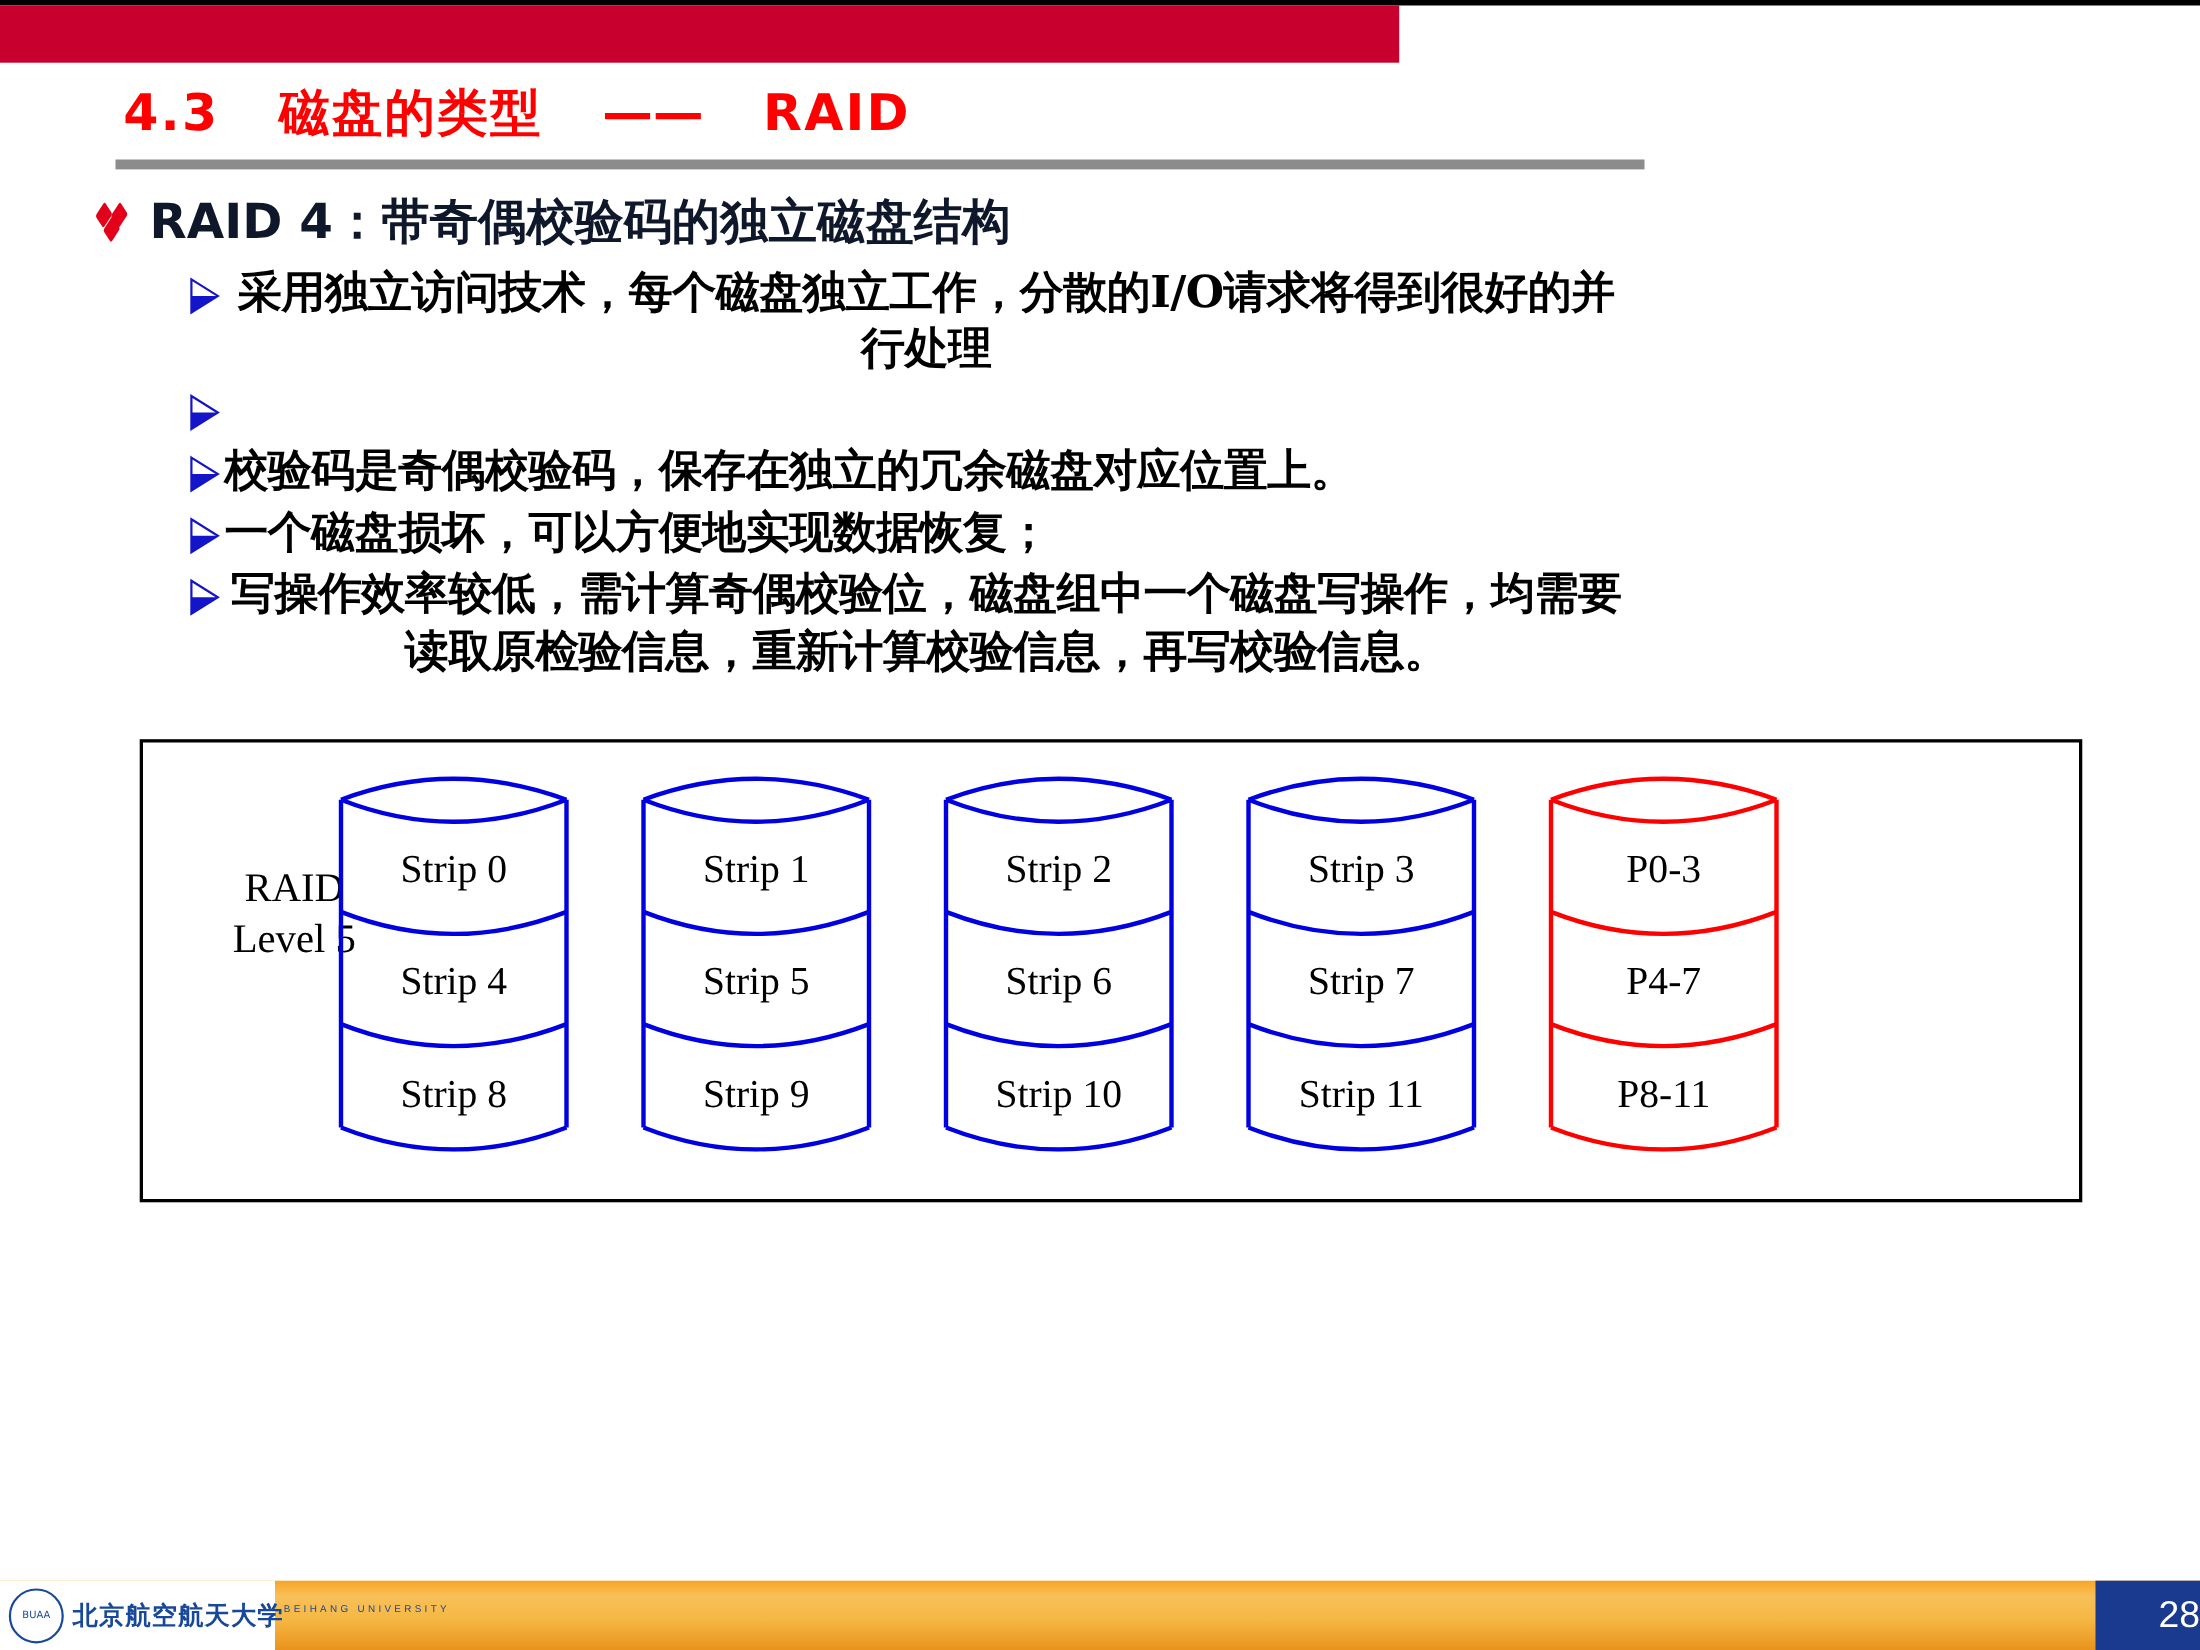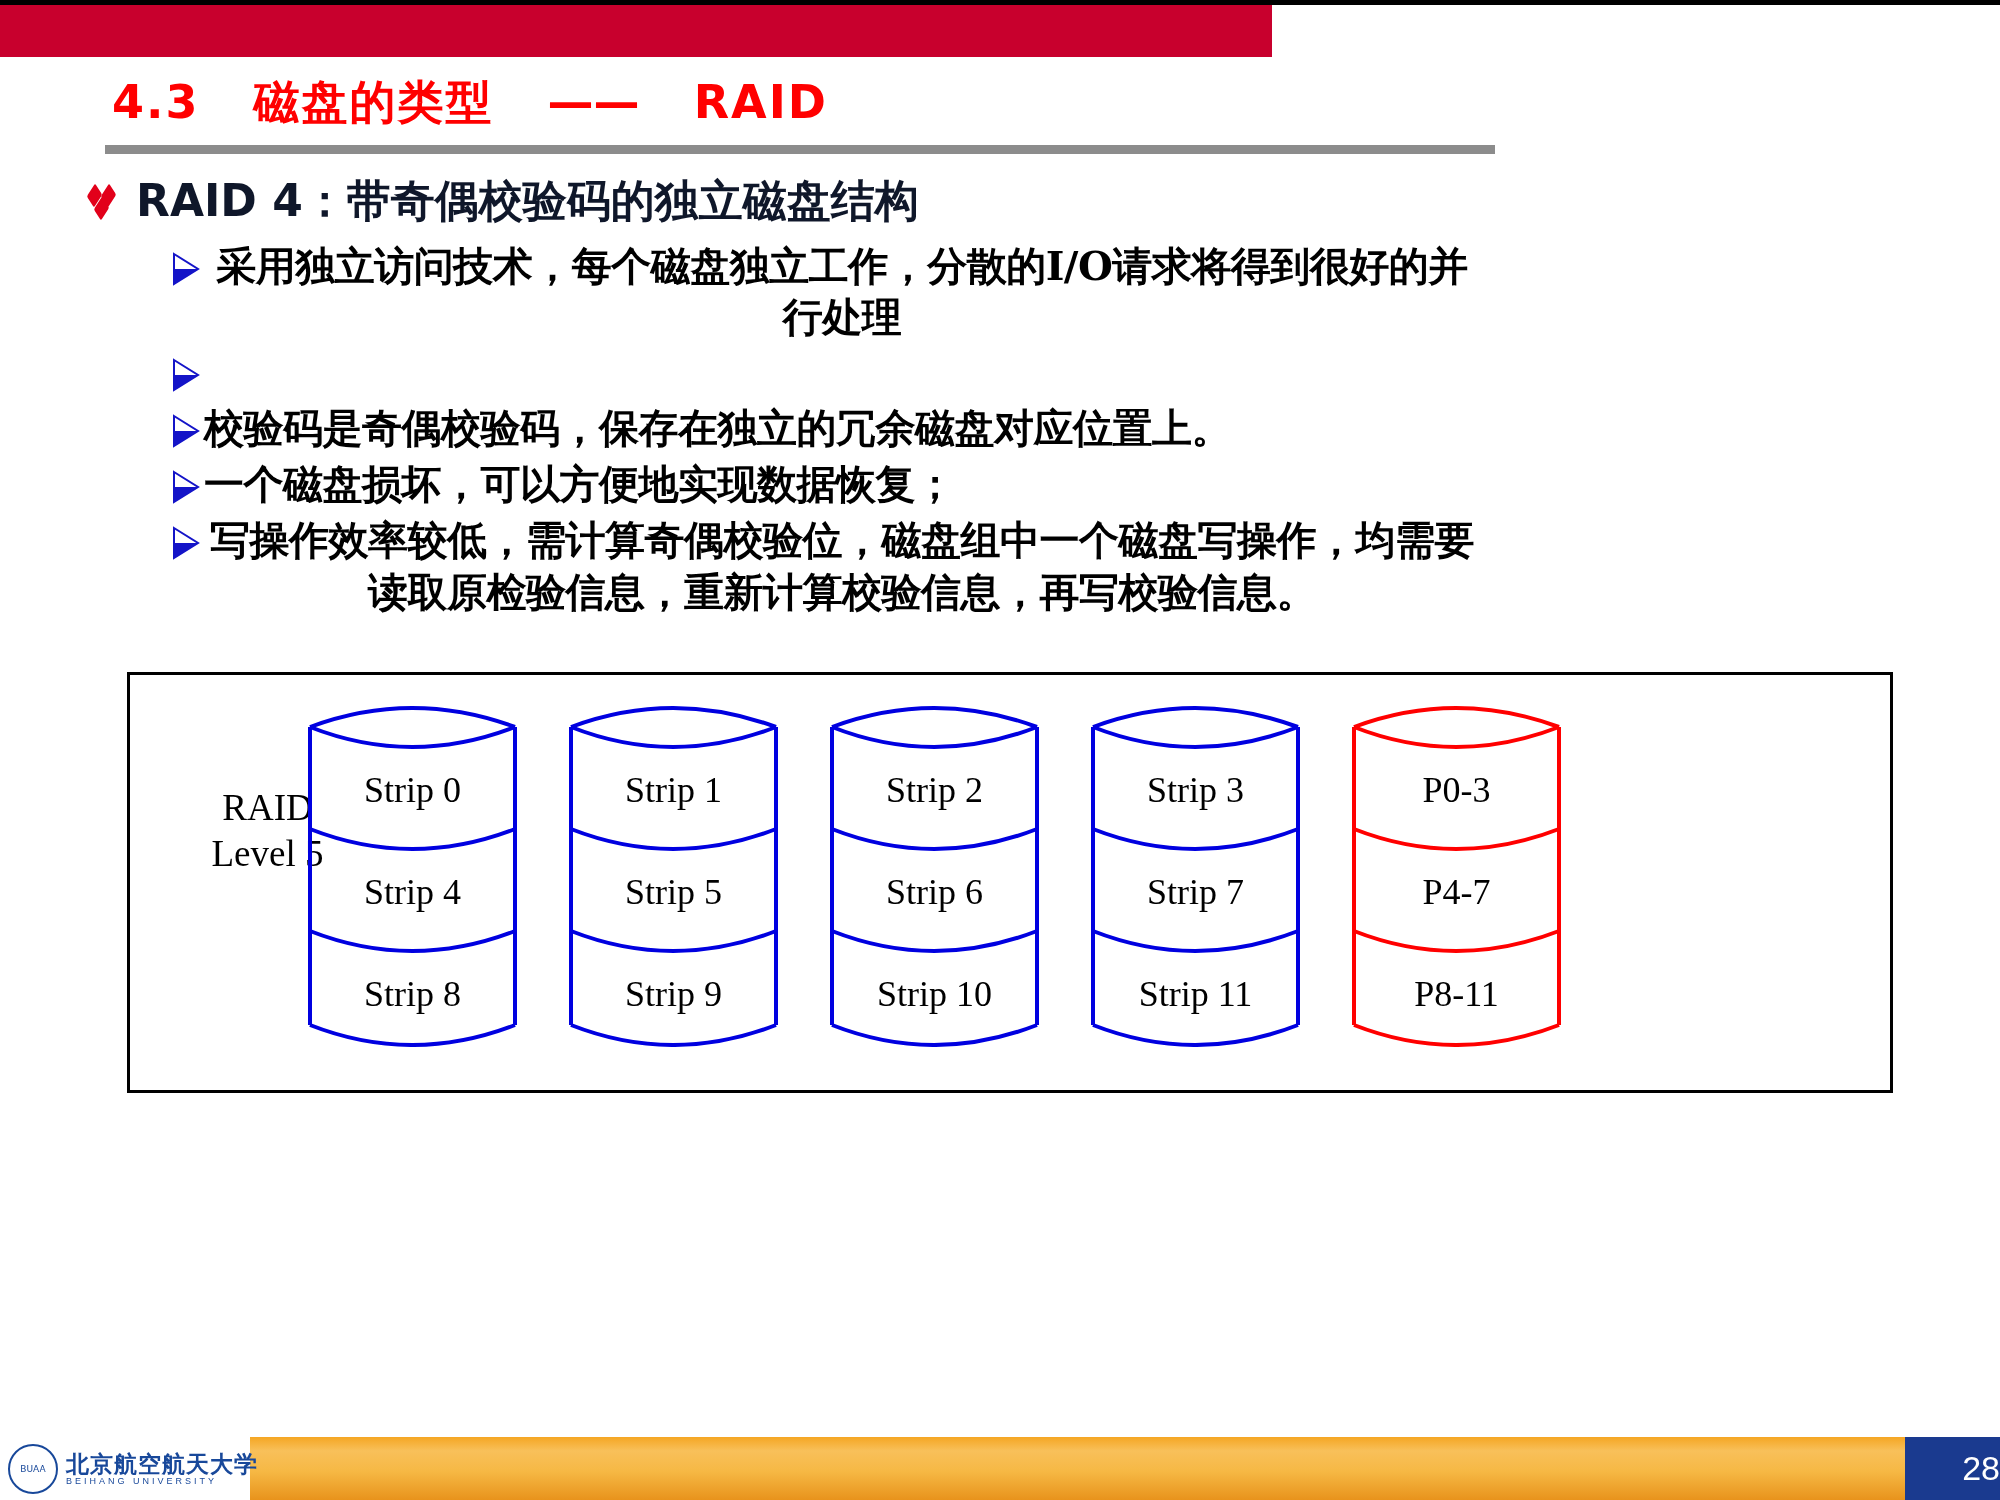--- a/index.html
+++ b/index.html
@@ -90,21 +90,21 @@
     background:#ffffff;
   }
   .raid-label{
     position:absolute;left:45px;top:110px;
     width:185px;text-align:center;
     font-family:"Liberation Serif",serif;
     font-size:37px;line-height:1.25;color:#000000;
   }
   .disks{
     position:absolute;left:175px;top:30px;
-    display:flex;gap:46px;
+    display:flex;gap:60px;
   }
   .disk{position:relative;width:215px;height:342px;}
   .disk svg{position:absolute;left:0;top:0;}
   .disk .cell{
     position:absolute;left:0;width:215px;text-align:center;
     font-family:"Liberation Serif",serif;
     font-size:36px;color:#000000;
   }
   .disk .cell.c0{top:64px;}
   .disk .cell.c1{top:166px;}
@@ -124,21 +124,21 @@
     display:flex;align-items:center;gap:8px;justify-content:center;
   }
   .logo-seal{
     width:46px;height:46px;border-radius:50%;
     border:2px solid #18489a;
     background:#ffffff;
     display:flex;align-items:center;justify-content:center;
     font-family:"DejaVu Sans",sans-serif;font-size:9px;color:#18489a;
     flex:0 0 auto;
   }
-  .logo-text{display:flex;flex-direction:column;justify-content:center;}
+  .logo-text{display:flex;justify-content:center;}
   .logo-cn{
     font-family:"DejaVu Serif",serif;font-weight:bold;font-size:23px;color:#18489a;
     letter-spacing:1px;line-height:1.05;white-space:nowrap;
   }
   .logo-en{
     font-family:"Liberation Sans",sans-serif;font-size:9px;color:#18489a;
     letter-spacing:3px;white-space:nowrap;
   }
   .page-box{
     position:absolute;left:1905px;top:1437px;width:95px;height:63px;

